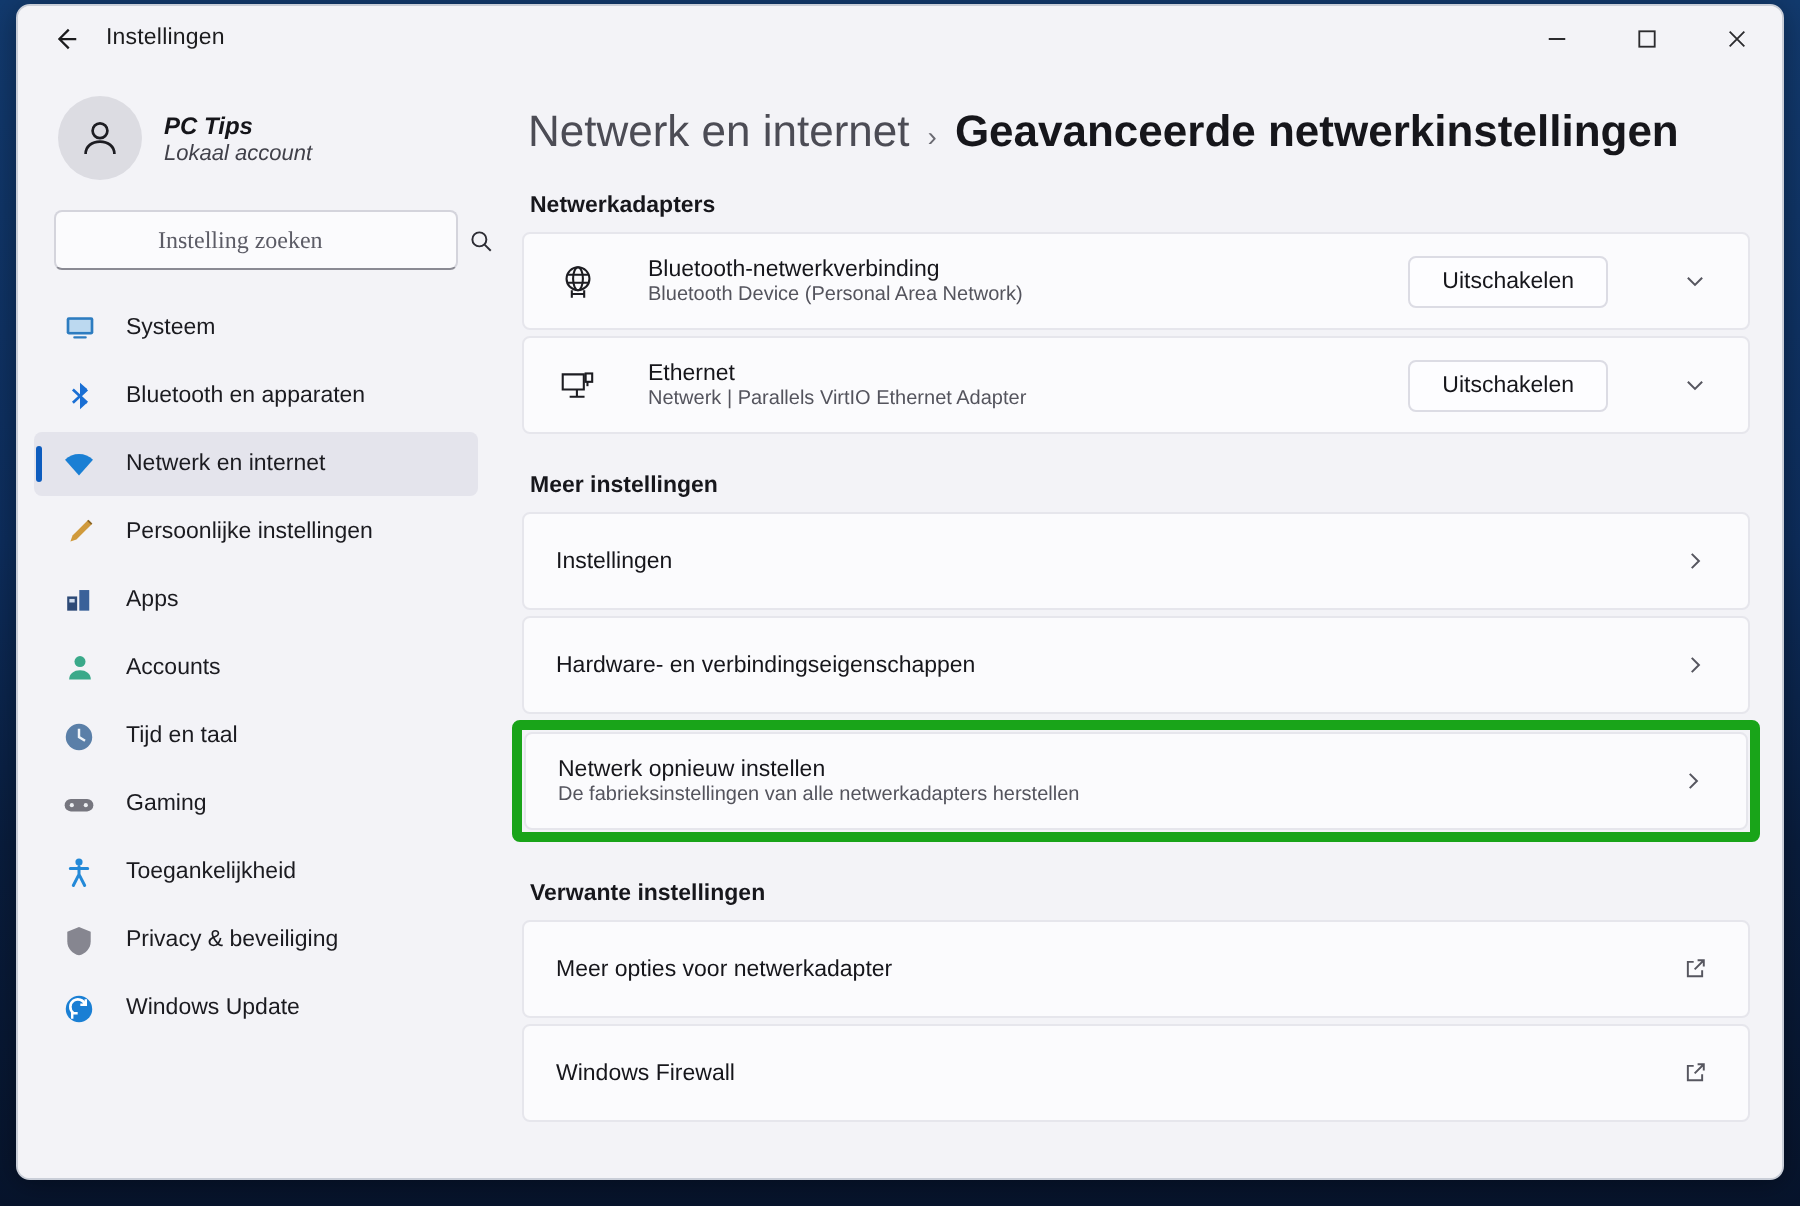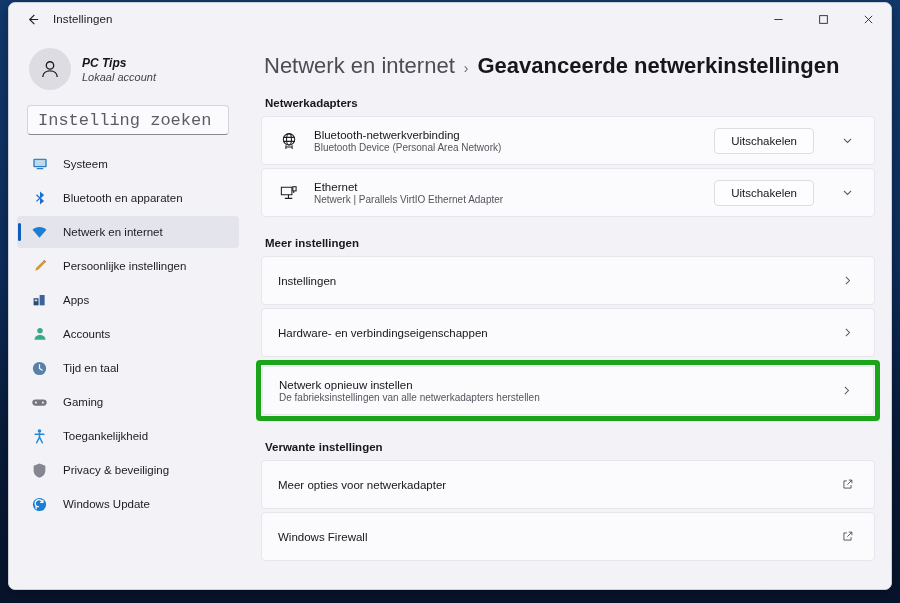--- a/index.html
+++ b/index.html
@@ -92,23 +92,24 @@
     background: #fbfbfd;
     border: 1px solid #d4d4dc;
     border-bottom: 1px solid #8a8a93;
     border-radius: 4px;
     display: flex; align-items: center;
     padding: 0 8px 0 10px;
   }
   #search-input {
     flex: 1;
     border: none; outline: none; background: transparent;
-    font-family: Liberation Mono, monospace;
-    font-size: 17px;
+    font-family: Liberation Serif, serif;
+    font-size: 12px;
     color: #2a2a30;
+    margin-left: 41px;
   }
   #search-input::placeholder { color: #5c5c66; }
   #nav { margin-top: 13px; display: flex; flex-direction: column; }
   .nav-item {
     height: 32px;
     display: flex; align-items: center;
     gap: 15px;
     padding-left: 14px;
     border-radius: 4px;
     position: relative;
@@ -163,21 +164,21 @@
   .card {
     background: #fbfbfd;
     border: 1px solid #e6e6ec;
     border-radius: 4px;
     margin-bottom: 3px;
     display: flex;
     align-items: center;
     padding: 0 14px 0 16px;
     min-height: 46px;
   }
-  .card.tall { min-height: 49px; }
+  .card.tall { min-height: 49px; gap: 10px; }
   .card-icon {
     width: 22px; height: 22px;
     flex: 0 0 22px;
     margin-right: 14px;
     display: flex; align-items: center; justify-content: center;
     color: #1d1d22;
   }
   .card-texts { flex: 1; display: flex; flex-direction: column; gap: 1px; min-width: 0; }
   .card-title { font-size: 11.5px; color: #16161b; }
   .card-sub { font-size: 10px; color: #54545d; }

